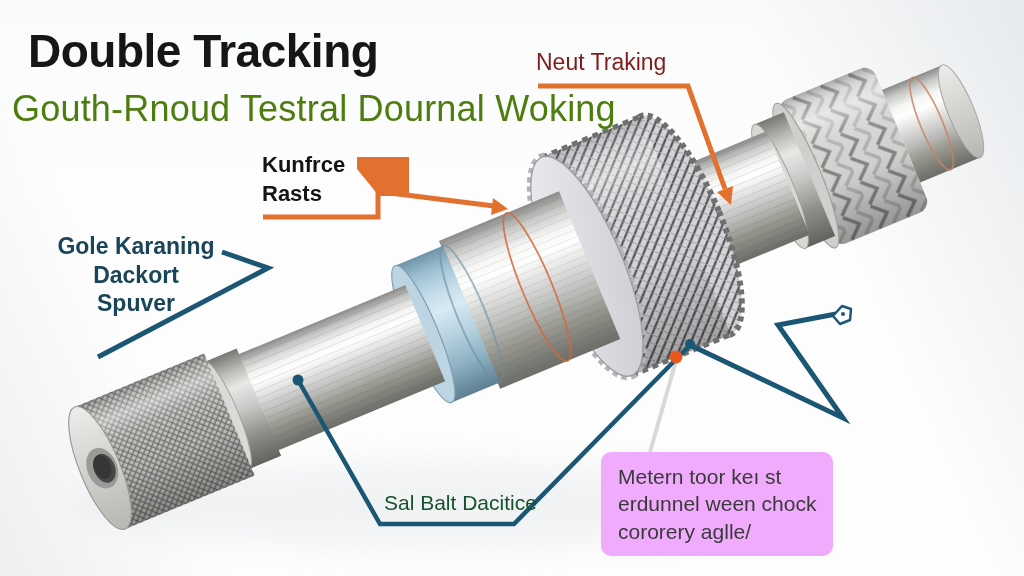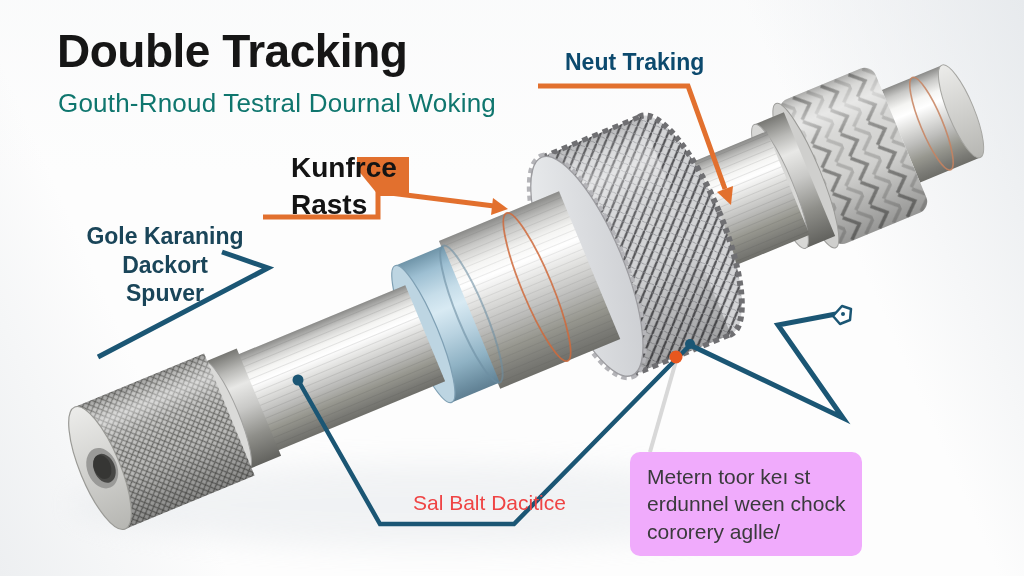--- a/index.html
+++ b/index.html
@@ -8,37 +8,37 @@
     background:#fdfdfd;
     font-family:"Liberation Sans", sans-serif;
   }
   .bg-shade{
     position:absolute;inset:0;pointer-events:none;
     background:
       linear-gradient(246deg, #e7eaed 0%, rgba(231,234,237,0) 22%),
       linear-gradient(66deg, #edeff1 0%, rgba(236,238,240,0) 18%),
       linear-gradient(180deg, rgba(248,249,250,.6) 0%, rgba(248,249,250,0) 30%);
   }
-  .lbl{position:absolute;white-space:pre-line;margin-left:29px;}
+  .lbl{position:absolute;white-space:pre-line;}
   .title{
     left:28px;top:24px;font-size:46px;font-weight:800;color:#161616;
     letter-spacing:-0.5px;
   }
   .subtitle{
-    left:29px;top:88px;font-size:26px;font-weight:400;color:#0f766e;
+    left:12px;top:88px;font-size:36px;font-weight:400;color:#4d7c0f;
     letter-spacing:0.2px;
   }
-  .neut{left:536px;top:49px;font-size:23px;font-weight:700;color:#0c4a6e;}
-  .kunfrce{left:262px;top:150px;font-size:28px;font-weight:700;color:#141414;line-height:1.32;}
+  .neut{left:536px;top:49px;font-size:23px;font-weight:400;color:#7f1d1d;}
+  .kunfrce{left:262px;top:150px;font-size:22px;font-weight:700;color:#141414;line-height:1.32;}
   .gole{
-    left:38px;top:222px;width:196px;text-align:center;
+    left:38px;top:232px;width:196px;text-align:center;
     font-size:23px;font-weight:700;color:#1a4559;line-height:1.24;
   }
   .nor{left:857px;top:301px;font-size:23px;font-weight:700;color:#1a4559;line-height:1.24;}
-  .sal{left:384px;top:491px;font-size:21px;font-weight:400;color:#ef4444;}
+  .sal{left:384px;top:491px;font-size:21px;font-weight:400;color:#14532d;}
   .note{
     left:601px;top:452px;max-width:250px;
     background:#f0abfc;border-radius:10px;padding:11px 17px;
     font-size:21px;font-weight:400;color:#3a3a3c;line-height:1.3;
   }
   svg{position:absolute;left:0;top:0;}
 </style>
 </head>
 <body>
 

